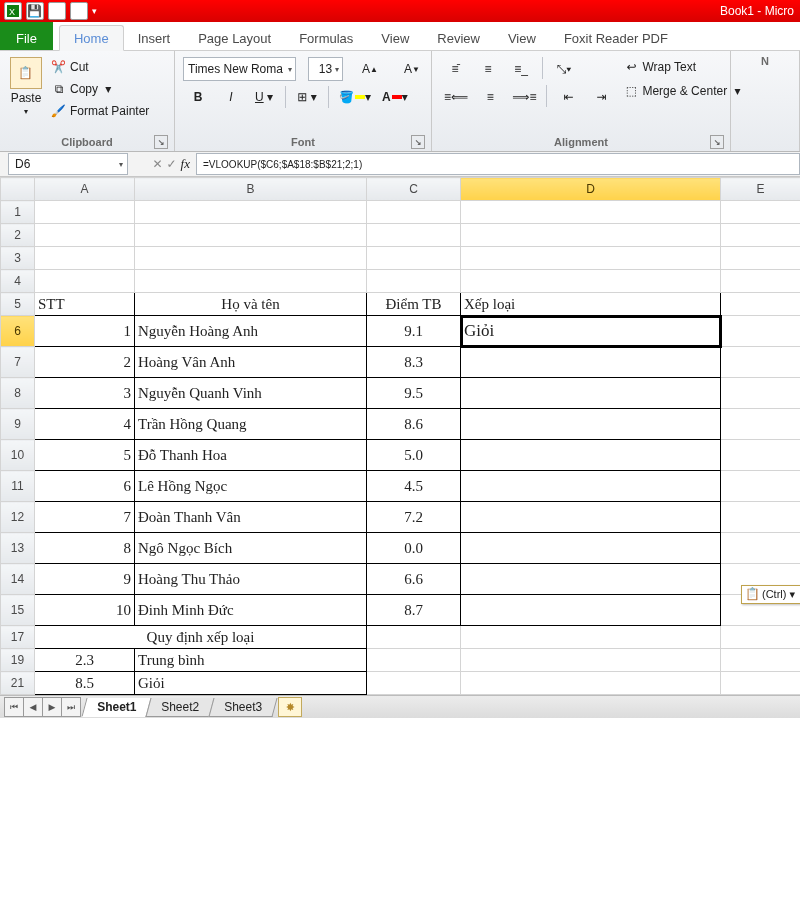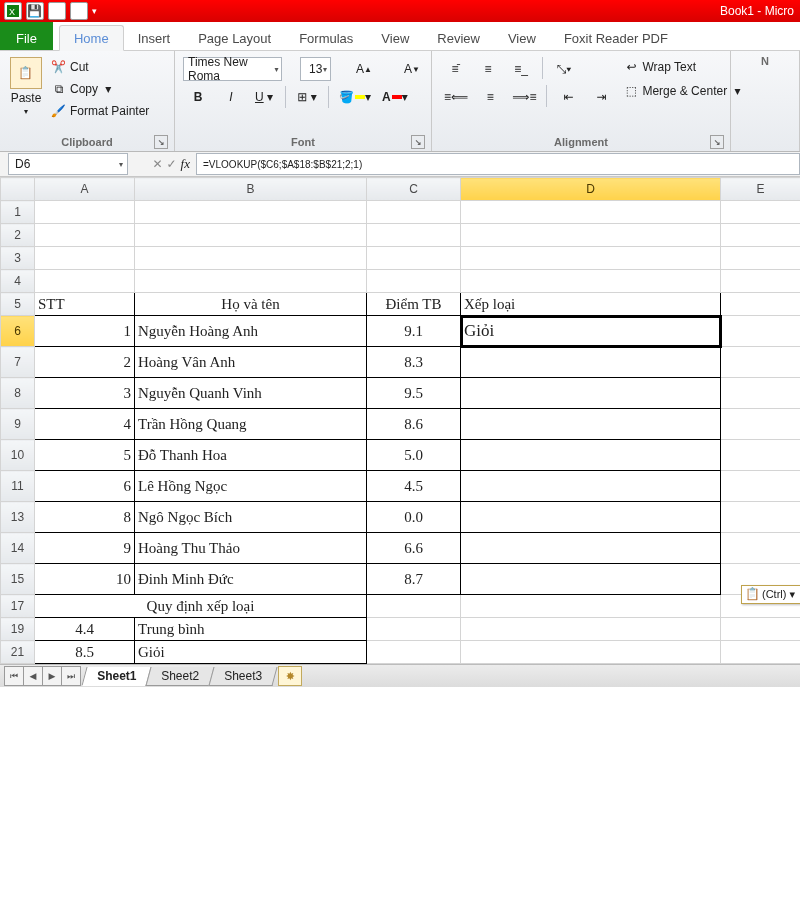--- a/index.html
+++ b/index.html
@@ -119,21 +119,21 @@
     background: #fff3d4;
     display:flex; align-items:center; justify-content:center;
   }
   .small-rows { display:flex; flex-direction:column; gap:2px; padding:4px; }
   .small-row { display:flex; align-items:center; gap:4px; white-space:nowrap; height:20px; }
   .mini-icon {
     width:14px; height:14px;
     display:inline-flex; align-items:center; justify-content:center;
   }
 
-  .font-row { display:flex; align-items:center; gap:18px; padding-top:4px; }
+  .font-row { display:flex; align-items:center; gap:12px; padding-top:4px; }
   .font-select {
     width:125px; height:22px;
     border:1px solid #aeb6bf;
     background:#fff;
     display:flex; align-items:center; padding:0 4px;
     font-size:12px;
     position: relative;
   }
   .size-select {
     width:40px; height:22px; border:1px solid #aeb6bf; background:#fff;
@@ -554,20 +554,28 @@
         </tr>
         <tr class="data-row">
           <th class="rowhdr">11</th>
           <td class="b num">6</td>
           <td class="b left">Lê Hồng Ngọc</td>
           <td class="b center">4.5</td>
           <td class="b left"></td>
           <td></td>
         </tr>
         <tr class="data-row">
+          <th class="rowhdr">12</th>
+          <td class="b num">7</td>
+          <td class="b left">Đoàn Thanh Vân</td>
+          <td class="b center">7.2</td>
+          <td class="b left"></td>
+          <td></td>
+        </tr>
+        <tr class="data-row">
           <th class="rowhdr">13</th>
           <td class="b num">8</td>
           <td class="b left">Ngô Ngọc Bích</td>
           <td class="b center">0.0</td>
           <td class="b left"></td>
           <td></td>
         </tr>
         <tr class="data-row">
           <th class="rowhdr">14</th>
           <td class="b num">9</td>
@@ -586,21 +594,21 @@
         </tr>
         <tr>
           <th class="rowhdr">17</th>
           <td class="b center" colspan="2">Quy định xếp loại</td>
           <td></td>
           <td></td>
           <td></td>
         </tr>
         <tr>
           <th class="rowhdr">19</th>
-          <td class="b center">4.4</td>
+          <td class="b center">2.3</td>
           <td class="b left">Trung bình</td>
           <td></td>
           <td></td>
           <td></td>
         </tr>
         <tr>
           <th class="rowhdr">21</th>
           <td class="b center">8.5</td>
           <td class="b left">Giỏi</td>
           <td></td>

